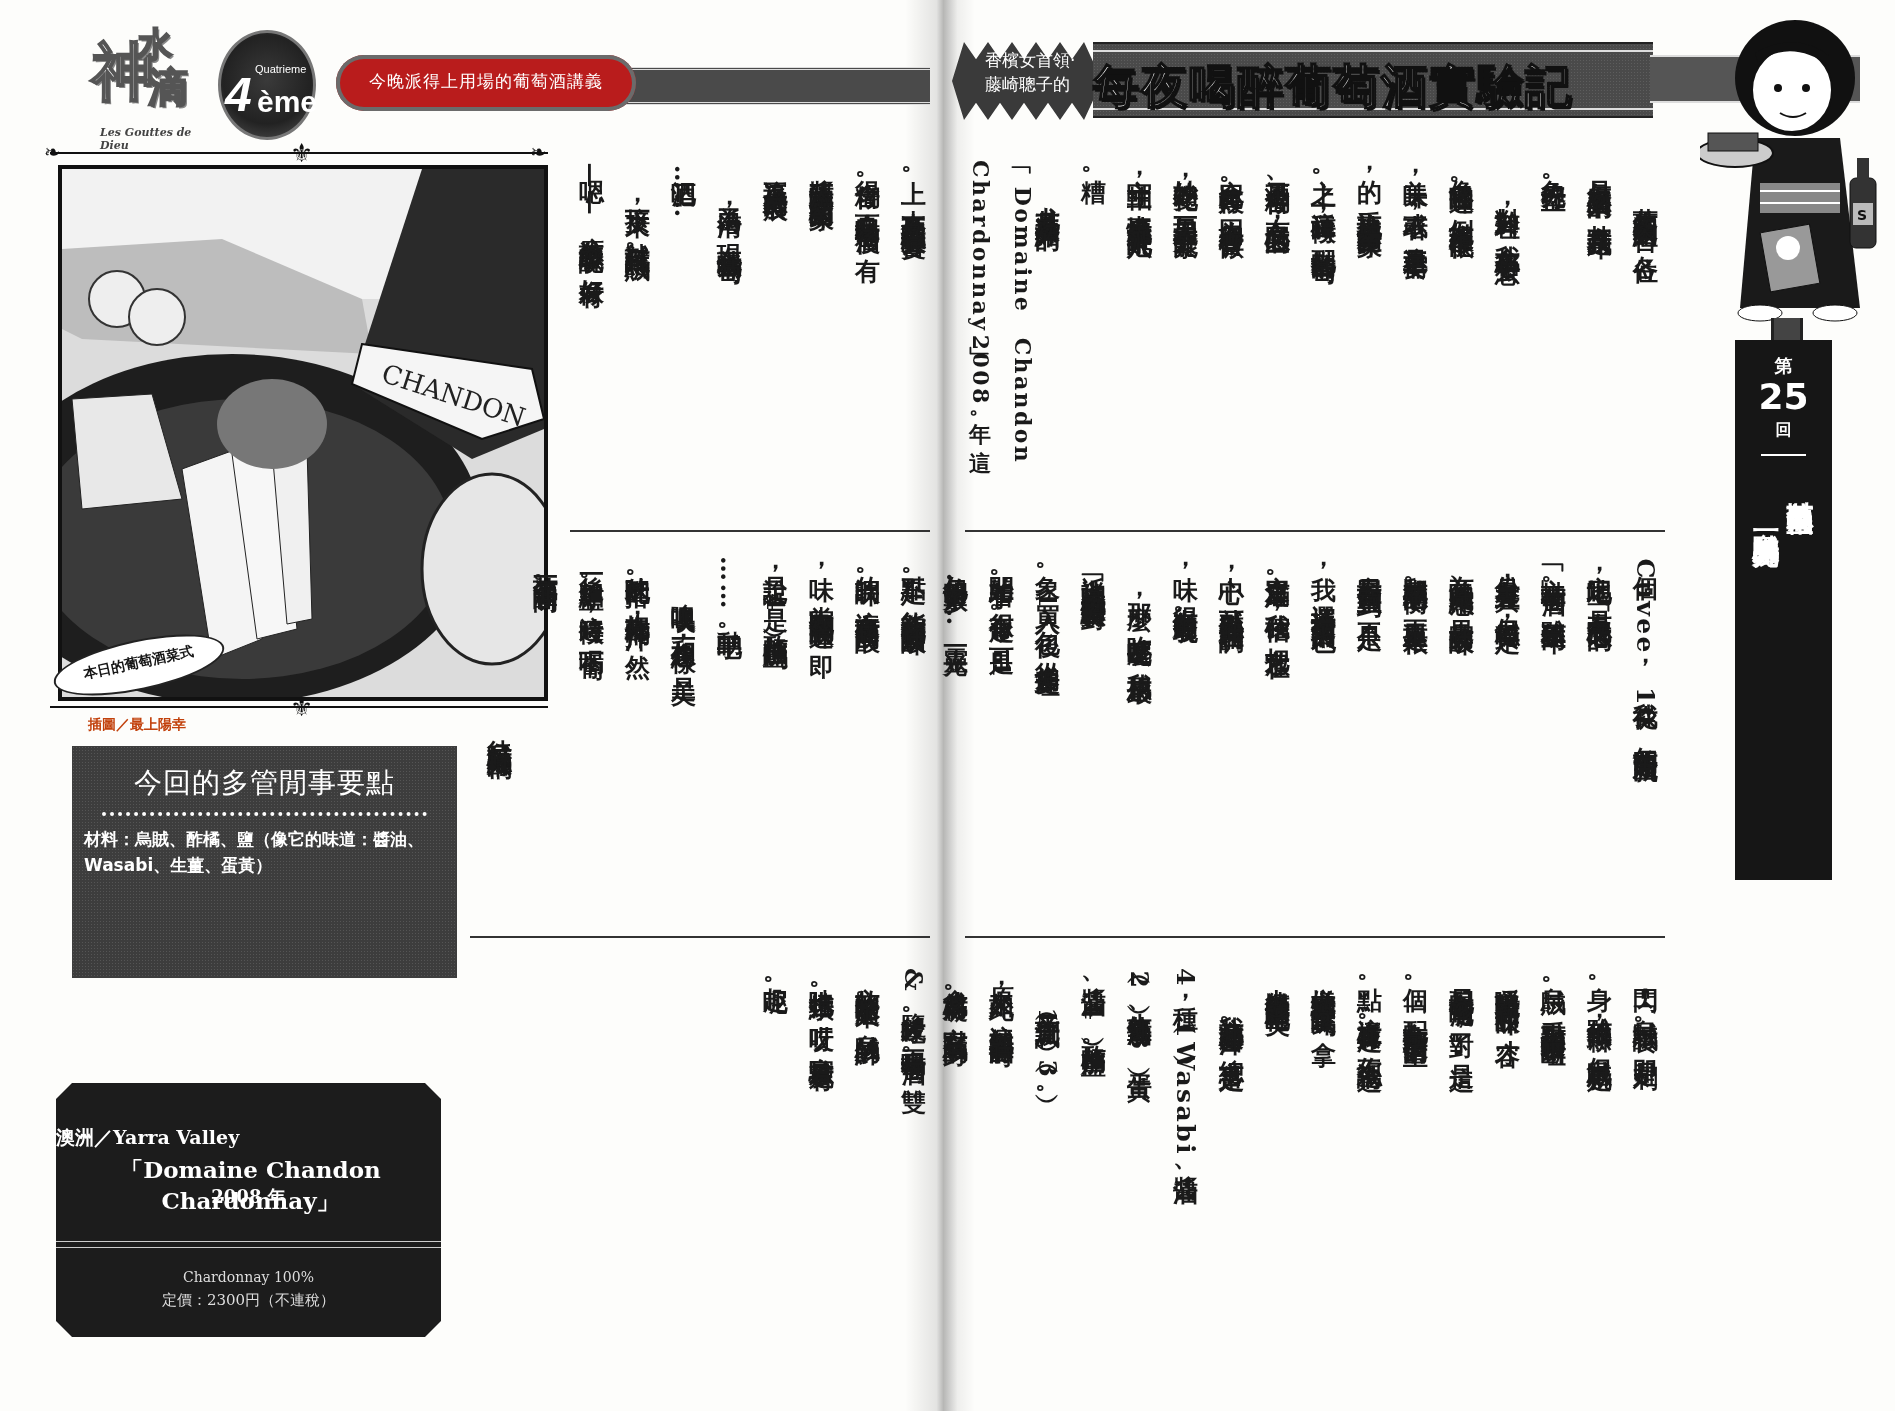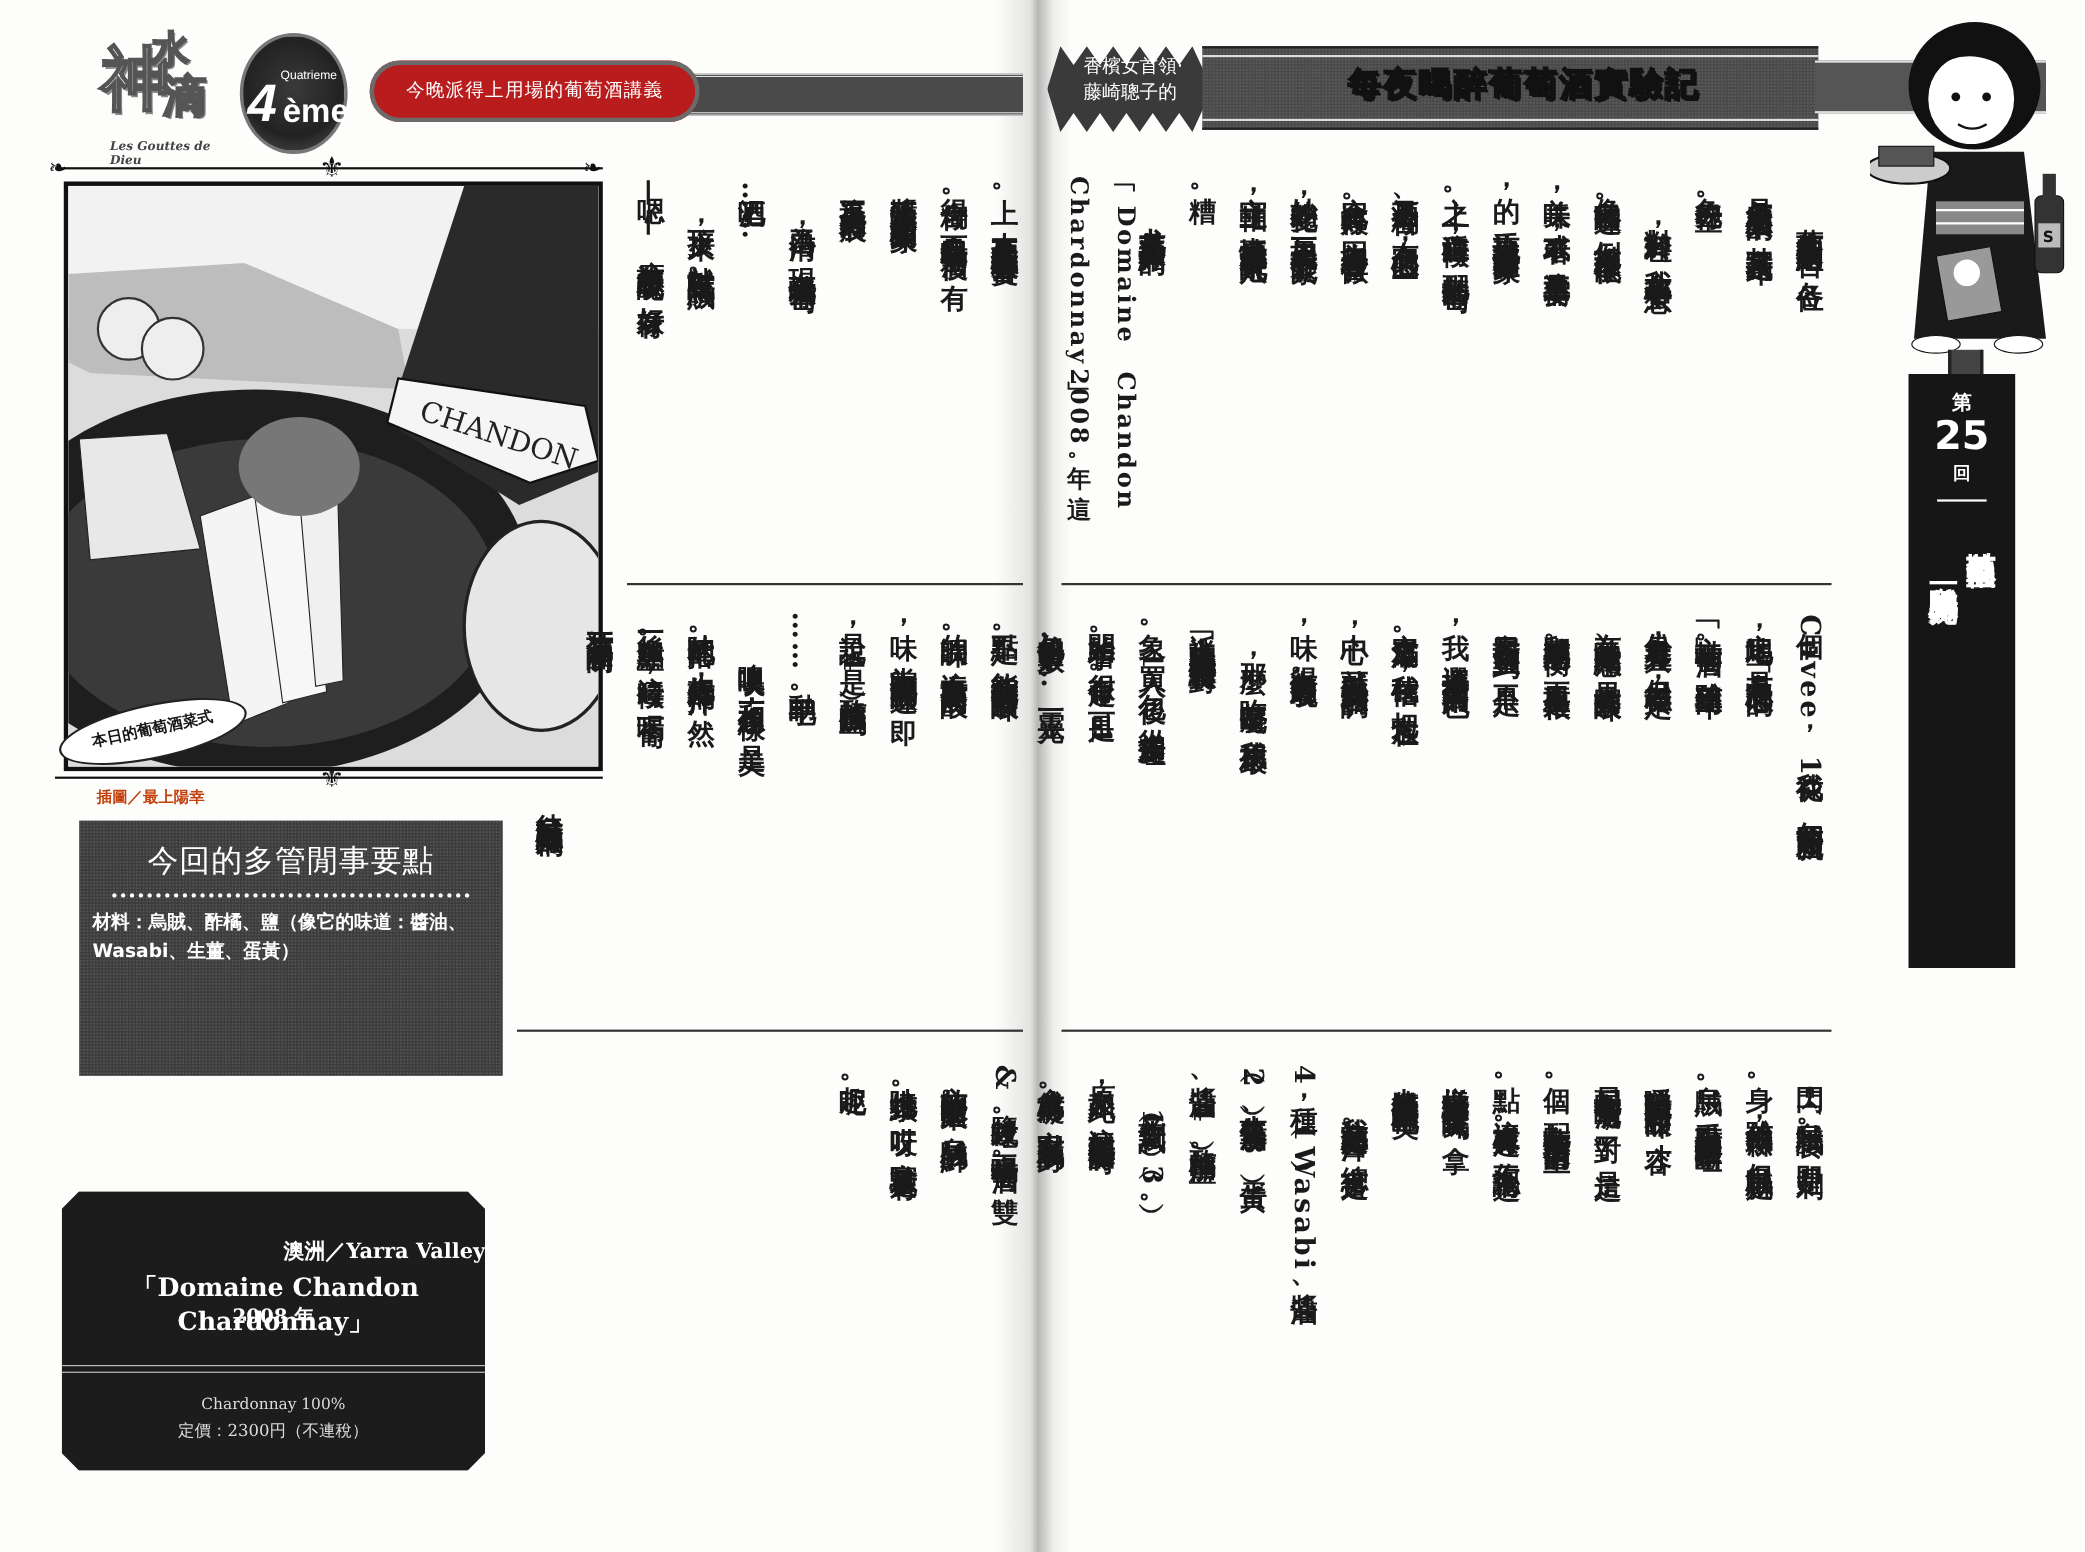--- a/index.html
+++ b/index.html
@@ -43,36 +43,36 @@
   .tips{left:72px;top:746px;width:385px;height:232px;background:#3d3d3d;color:#fff;
      background-image:radial-gradient(#555 1px,transparent 1px);background-size:3px 3px;}
   .tips h3{margin:0;position:absolute;left:0;right:0;top:18px;text-align:center;font-weight:normal;font-size:28px;
      font-family:"DejaVu Serif",serif;letter-spacing:1px;}
   .tips .dots{position:absolute;left:30px;right:30px;top:66px;border-top:4px dotted #fff;}
   .tips .mat{position:absolute;left:12px;right:12px;top:80px;font-family:"DejaVu Sans",sans-serif;font-weight:bold;font-size:17px;line-height:26px;}
   .tips .pts{position:absolute;left:12px;right:10px;top:150px;font-family:"DejaVu Sans",sans-serif;font-weight:bold;font-size:17px;line-height:29px;}
   
   .label{left:56px;top:1083px;width:385px;height:254px;background:#1c1c1c;color:#fff;
      clip-path:polygon(16px 0,calc(100% - 16px) 0,100% 16px,100% calc(100% - 16px),calc(100% - 16px) 100%,16px 100%,0 calc(100% - 16px),0 16px);}
-  .label .l1{position:absolute;left:0;right:0;top:42px;text-align:right;font-size:19px;font-weight:bold;}
+  .label .l1{position:absolute;left:0;right:0;top:42px;text-align:left;font-size:19px;font-weight:bold;}
   .label .l2{position:absolute;left:4px;right:0;top:72px;text-align:center;font-size:23px;font-weight:bold;}
   .label .l3{position:absolute;left:0;right:0;top:102px;text-align:center;font-size:18px;font-weight:bold;}
   .label .rule{position:absolute;left:0;right:0;top:158px;height:5px;border-top:1px solid #ccc;border-bottom:1px solid #ccc;}
   .label .l4{position:absolute;left:0;right:0;top:186px;text-align:center;font-size:14px;color:#ddd;}
   .label .l5{position:absolute;left:0;right:0;top:208px;text-align:center;font-size:15px;color:#ddd;}
   
   .diamond{left:952px;top:42px;width:150px;height:78px;background:#3a3a3a;
      clip-path:polygon(0 50%,8% 0,16% 22%,24% 0,32% 22%,40% 0,48% 22%,56% 0,64% 22%,72% 0,80% 22%,88% 0,100% 50%,88% 100%,80% 78%,72% 100%,64% 78%,56% 100%,48% 78%,40% 100%,32% 78%,24% 100%,16% 78%,8% 100%);}
   .diamond-text{left:985px;top:48px;width:140px;color:#fff;font-family:"DejaVu Sans",sans-serif;font-size:17px;line-height:24px;}
   .rbanner{left:1093px;top:42px;width:560px;height:72px;background:#4a4a4a;
      background-image:radial-gradient(#5d5d5d 1px,transparent 1px);background-size:3px 3px;
      border-top:2px solid #222;border-bottom:2px solid #222;}
   .rbanner .lines{position:absolute;left:0;right:0;top:6px;bottom:6px;border-top:2px solid #ddd;border-bottom:2px solid #ddd;}
-  .rbanner span{position:absolute;left:0;right:0;top:12px;text-align:center;color:#fff;font-family:"DejaVu Sans",sans-serif;
-     font-weight:bold;font-size:30px;letter-spacing:2px;-webkit-text-stroke:1.5px #111;text-shadow:2px 2px 0 #111;margin-left:25px;}
+  .rbanner span{position:absolute;left:0;right:0;top:12px;text-align:left;color:#fff;font-family:"DejaVu Sans",sans-serif;
+     font-weight:bold;font-size:46px;letter-spacing:2px;-webkit-text-stroke:1.5px #111;text-shadow:2px 2px 0 #111;}
   .rbar-ext{left:1650px;top:55px;width:210px;height:44px;background:#555;border-top:2px solid #ddd;border-bottom:2px solid #ddd;}
   .character{left:1700px;top:8px;width:190px;height:330px;}
   
   .titlebar{left:1735px;top:340px;width:97px;height:540px;background:#161616;color:#fff;
      font-family:"DejaVu Sans",sans-serif;font-weight:bold;}
   .titlebar .pillar{position:absolute;left:36px;top:-22px;width:26px;height:22px;background:#444;border-left:3px solid #222;border-right:3px solid #222;}
   .titlebar .di{position:absolute;left:0;right:0;top:14px;text-align:center;font-size:18px;}
   .titlebar .num{position:absolute;left:0;right:0;top:36px;text-align:center;font-size:36px;}
   .titlebar .hui{position:absolute;left:0;right:0;top:80px;text-align:center;font-size:16px;}
   .titlebar .dash{position:absolute;left:26px;right:26px;top:114px;border-top:2px solid #fff;}

